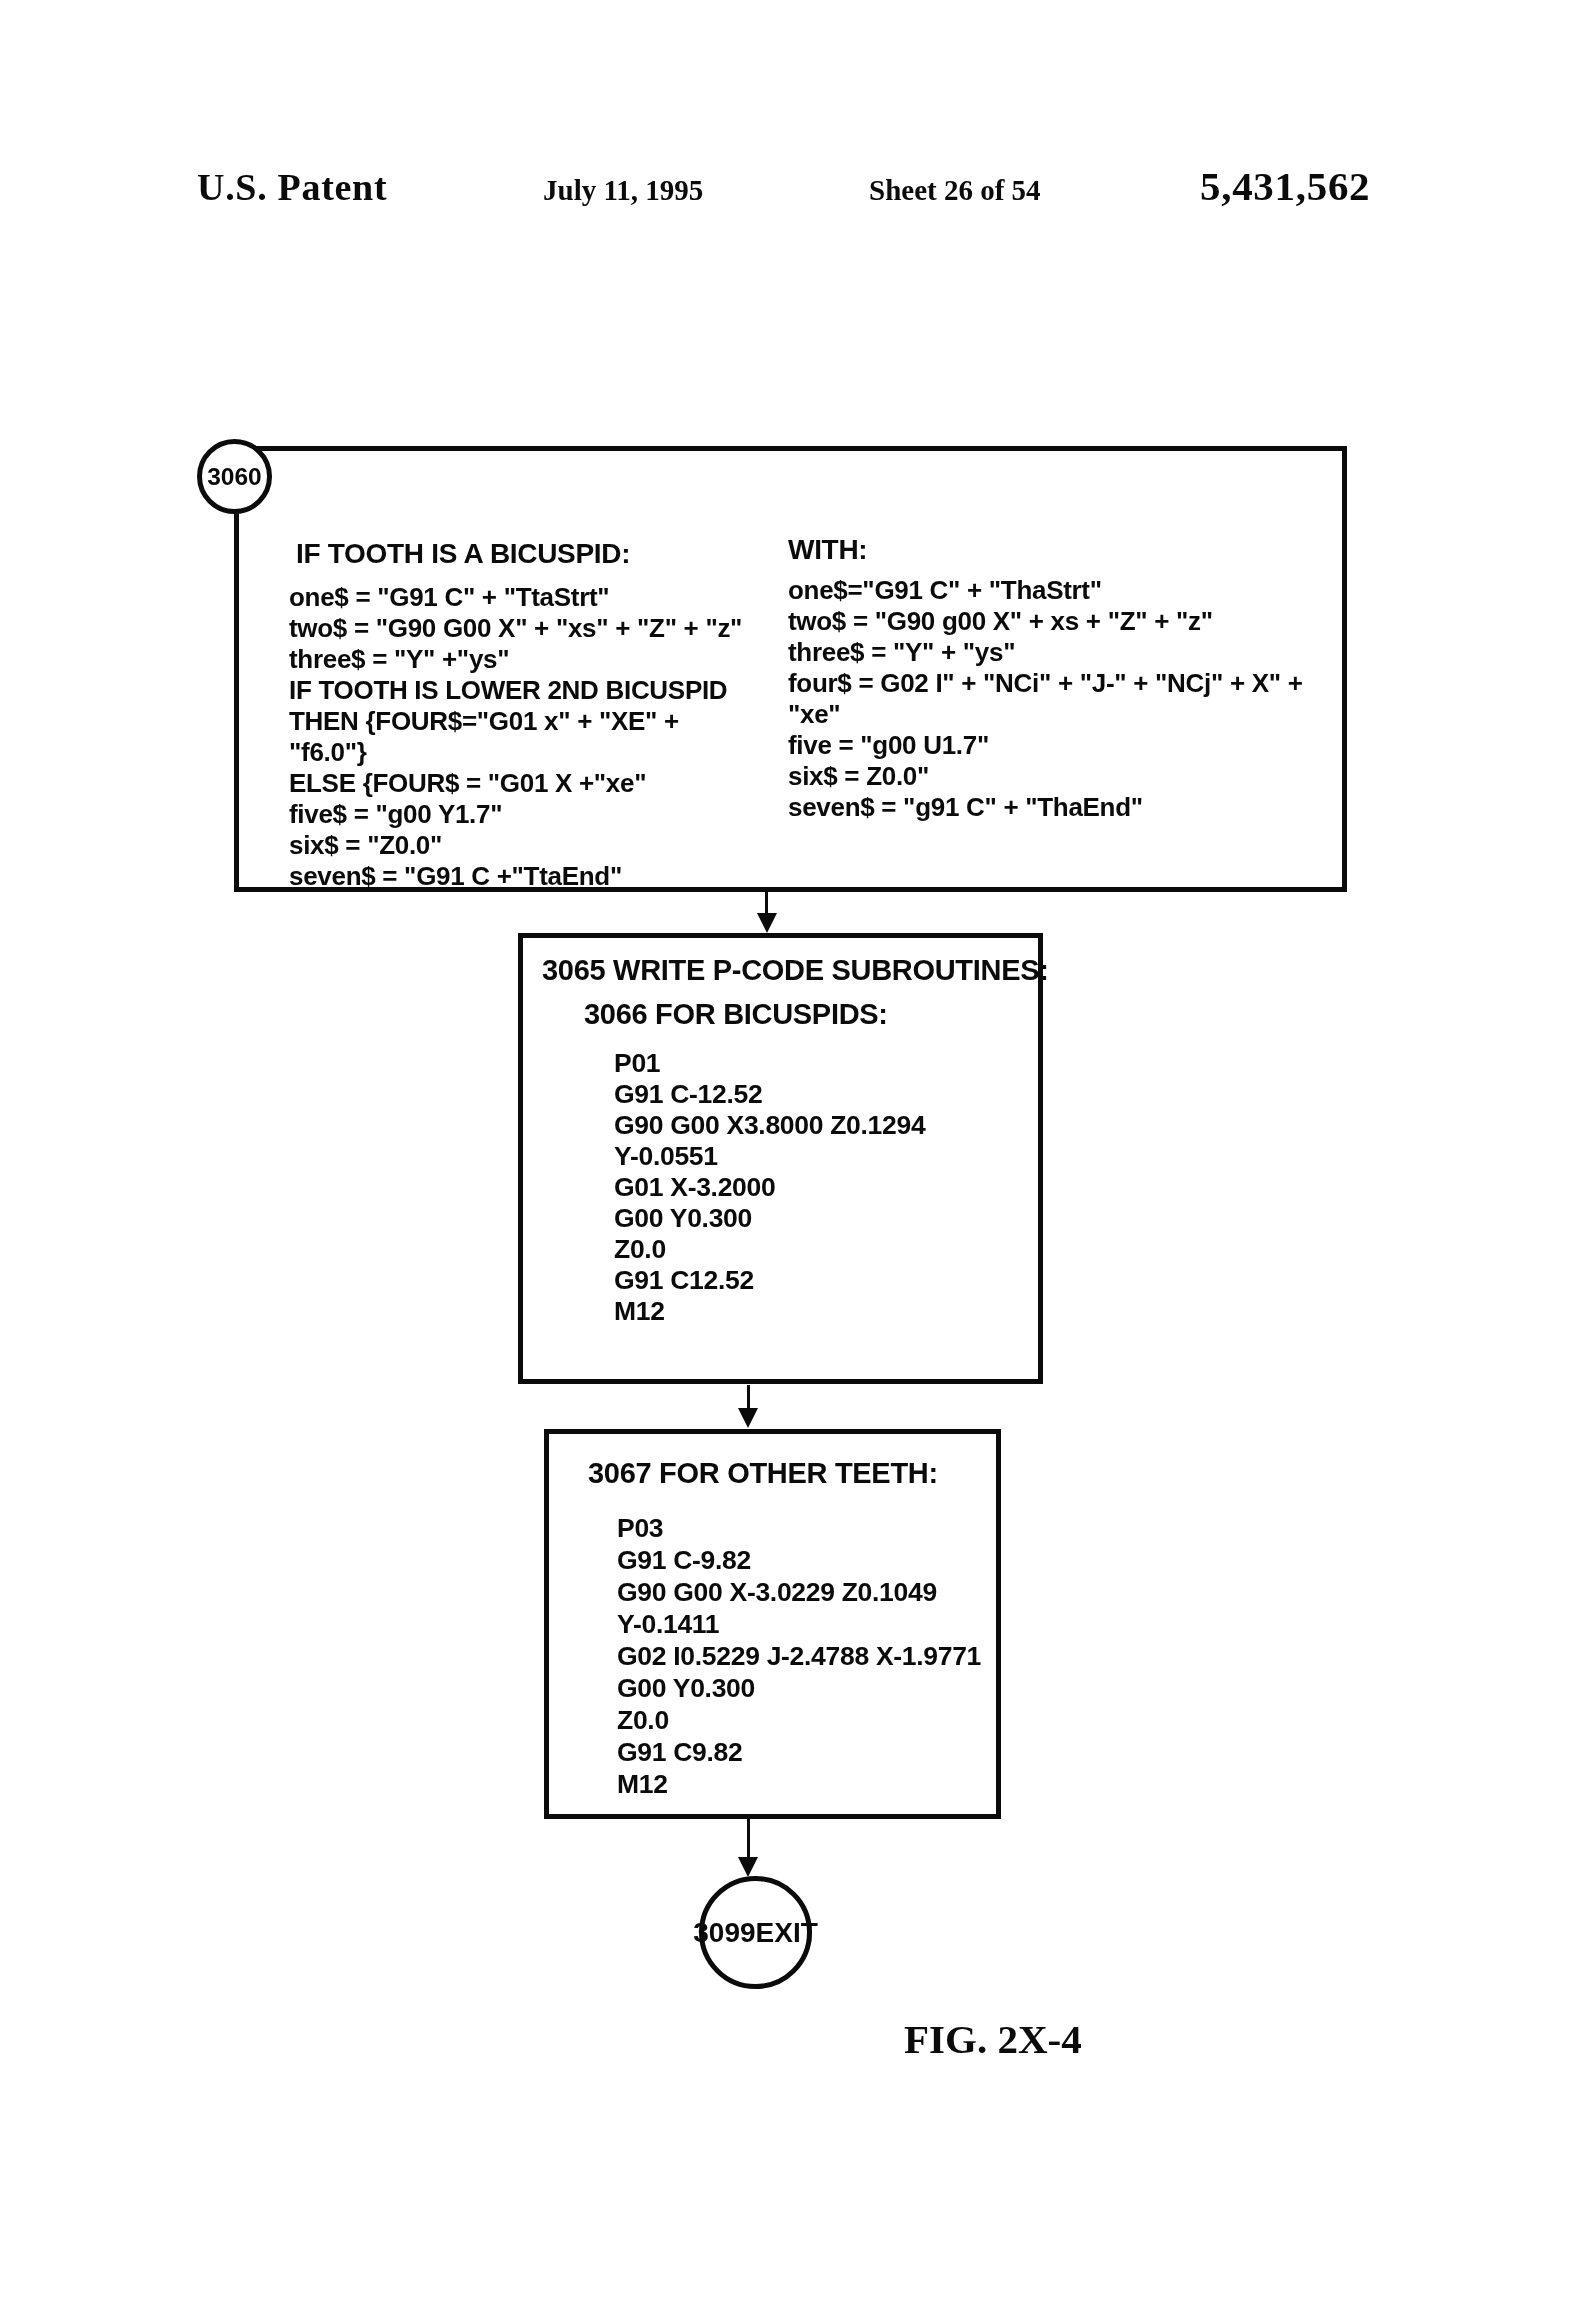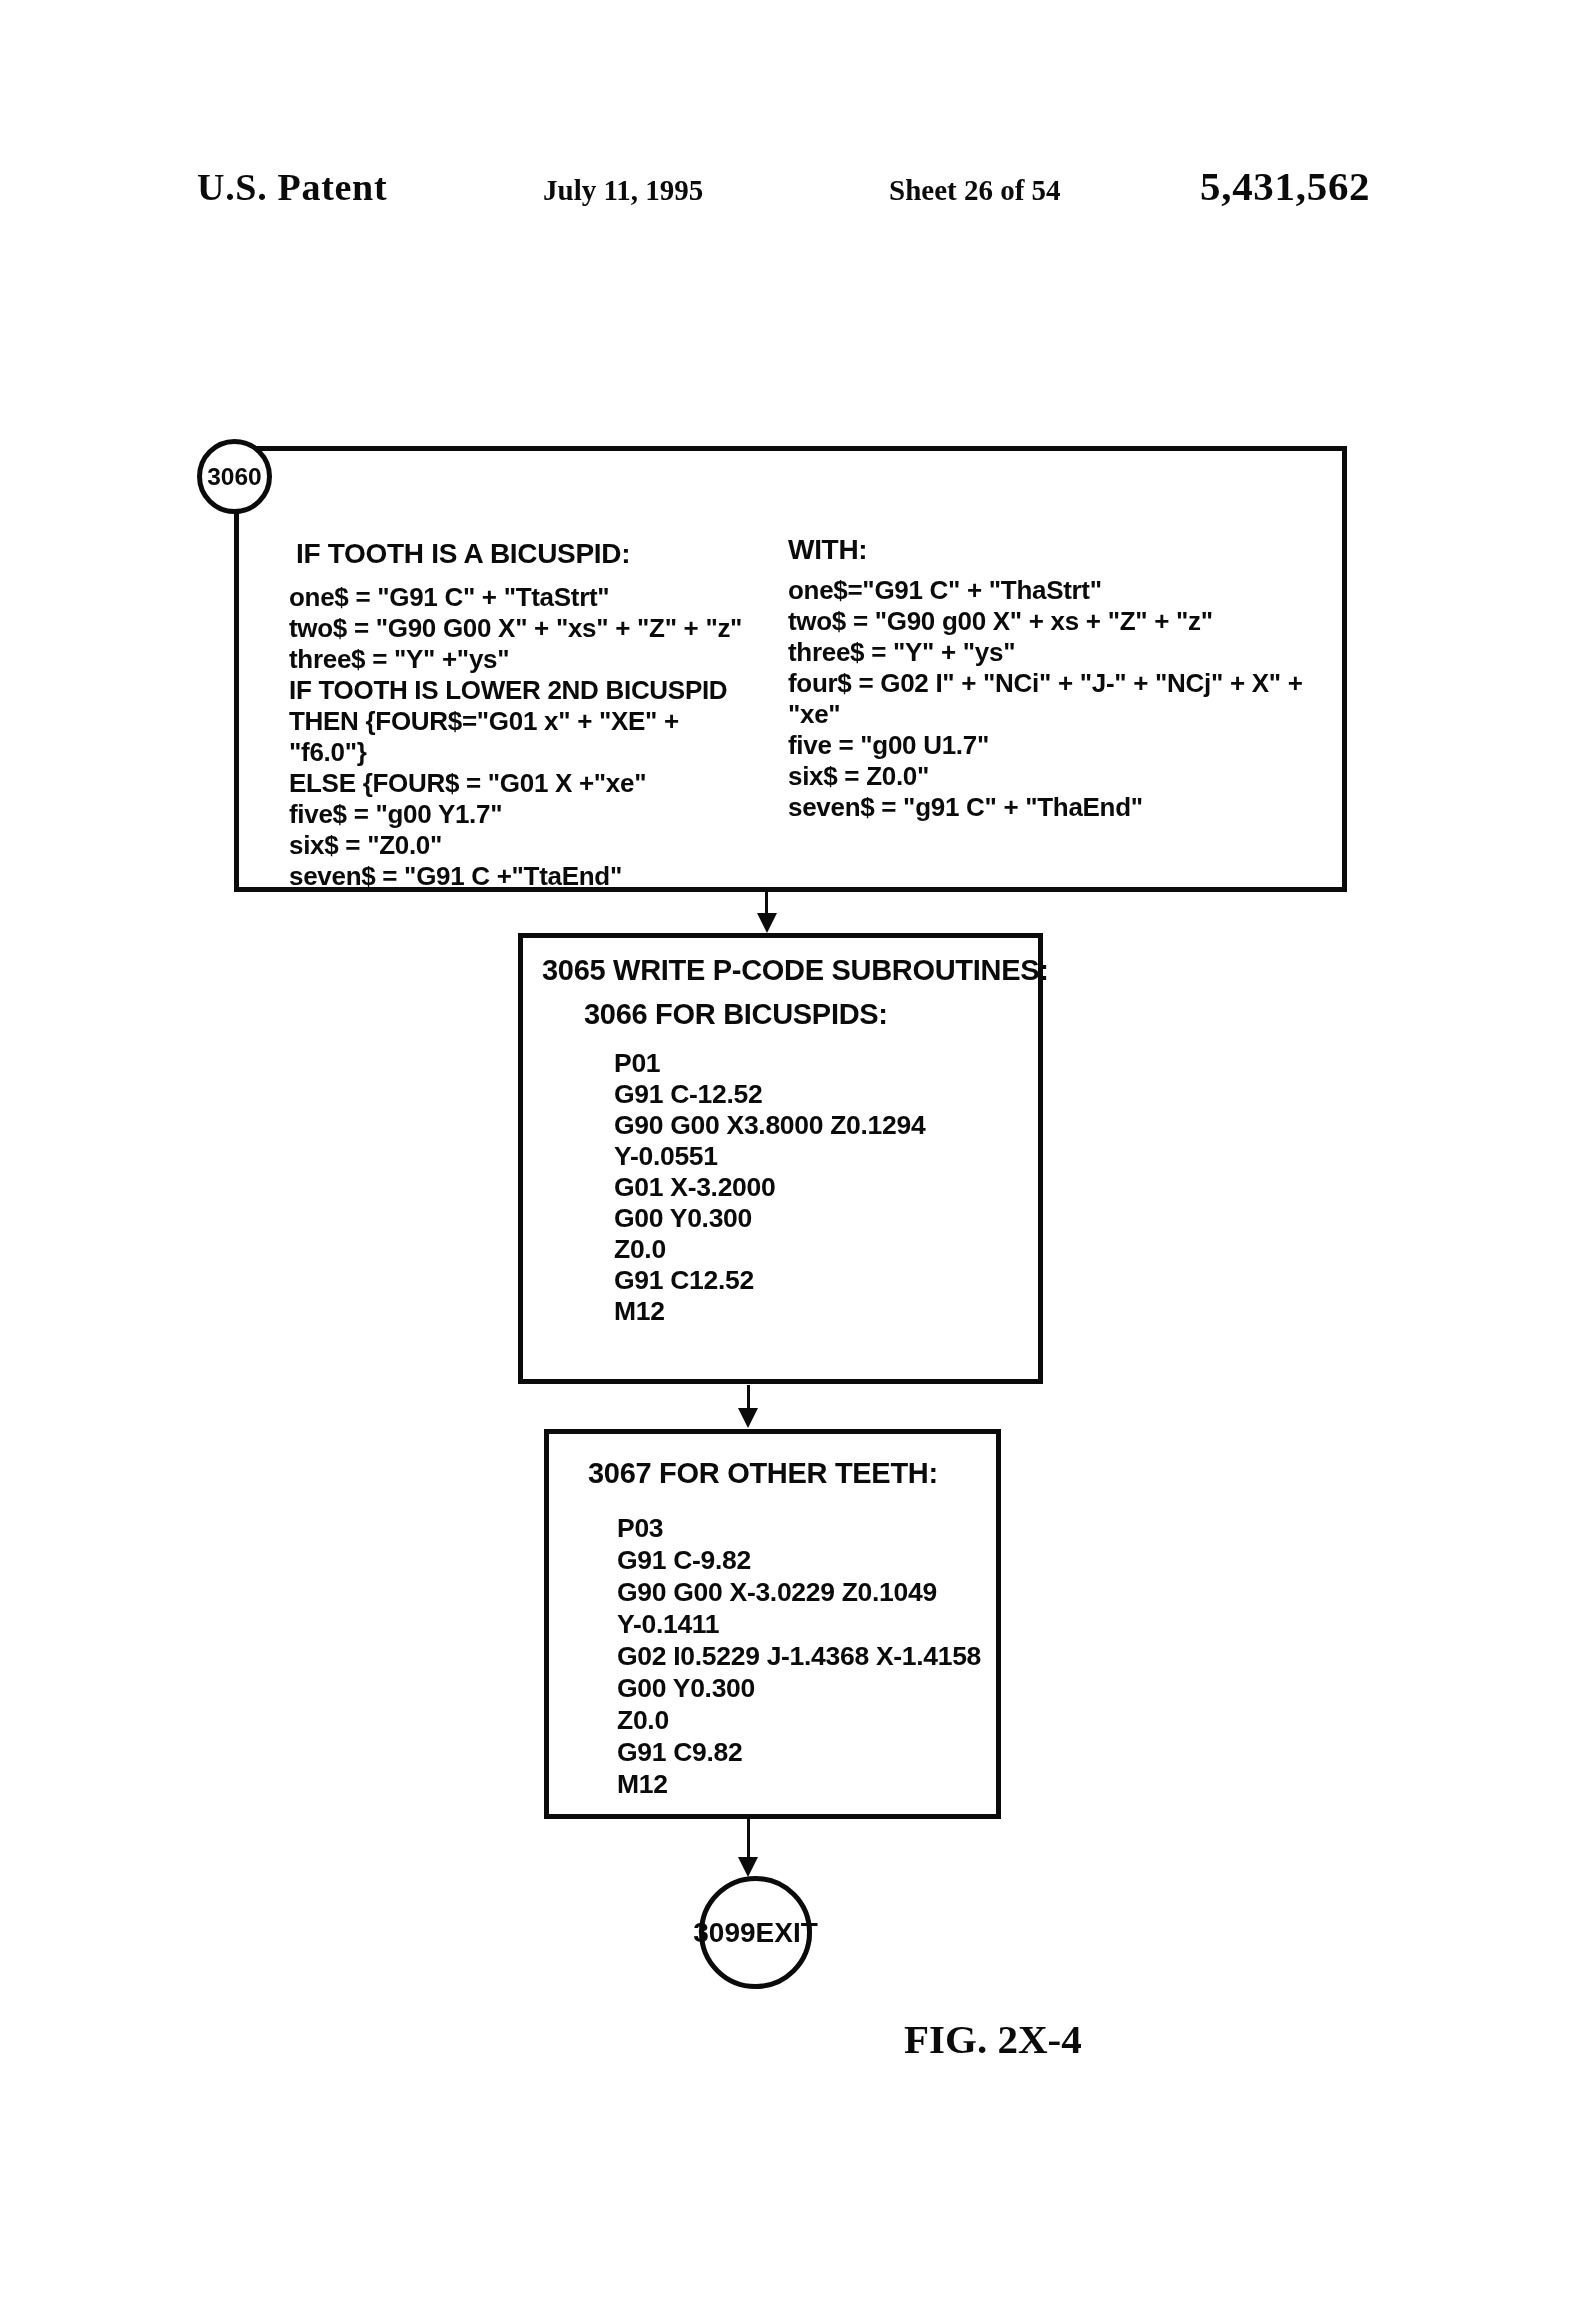--- a/index.html
+++ b/index.html
@@ -8,21 +8,21 @@
     width:1578px;height:2319px;
     background:#ffffff;
     font-family:"Liberation Sans", sans-serif;
     color:#0b0b0b;
     overflow:hidden;
   }
   
   .hdr{position:absolute;font-family:"Liberation Serif", serif;font-weight:bold;white-space:nowrap;}
   .hdr-title{left:162px;top:165px;font-size:38px;letter-spacing:0.7px;margin-left:35px;}
   .hdr-date{left:543px;top:174px;font-size:29px;}
-  .hdr-sheet{left:869px;top:174px;font-size:29px;margin-left:20px;}
+  .hdr-sheet{left:869px;top:174px;font-size:29px;}
   .hdr-patno{left:1200px;top:162px;font-size:41px;letter-spacing:0.7px;}
 
   
   .fc-box{position:absolute;border:5.4px solid #0b0b0b;background:#ffffff;box-sizing:border-box;}
   .fc-text{position:absolute;white-space:nowrap;font-weight:bold;letter-spacing:-0.3px;}
   .code-line{white-space:nowrap;}
   .node-circle{
     position:absolute;border:5.4px solid #0b0b0b;border-radius:50%;
     background:#ffffff;box-sizing:border-box;z-index:3;
     display:flex;align-items:center;justify-content:center;
@@ -132,21 +132,21 @@
   <div class="vline conn-b-line"></div>
   <div class="arrowhead conn-b-head"></div>
 
   <div class="fc-box box3067">
     <div class="fc-text b67-head">3067 FOR OTHER TEETH:</div>
     <div class="b67-code">
         <div class="code-line">P03</div>
         <div class="code-line">G91 C-9.82</div>
         <div class="code-line">G90 G00 X-3.0229 Z0.1049</div>
         <div class="code-line">Y-0.1411</div>
-        <div class="code-line">G02 I0.5229 J-1.4368 X-1.4158</div>
+        <div class="code-line">G02 I0.5229 J-2.4788 X-1.9771</div>
         <div class="code-line">G00 Y0.300</div>
         <div class="code-line">Z0.0</div>
         <div class="code-line">G91 C9.82</div>
         <div class="code-line">M12</div>
       </div>
   </div>
 
   <div class="vline conn-c-line"></div>
   <div class="arrowhead conn-c-head"></div>
 

